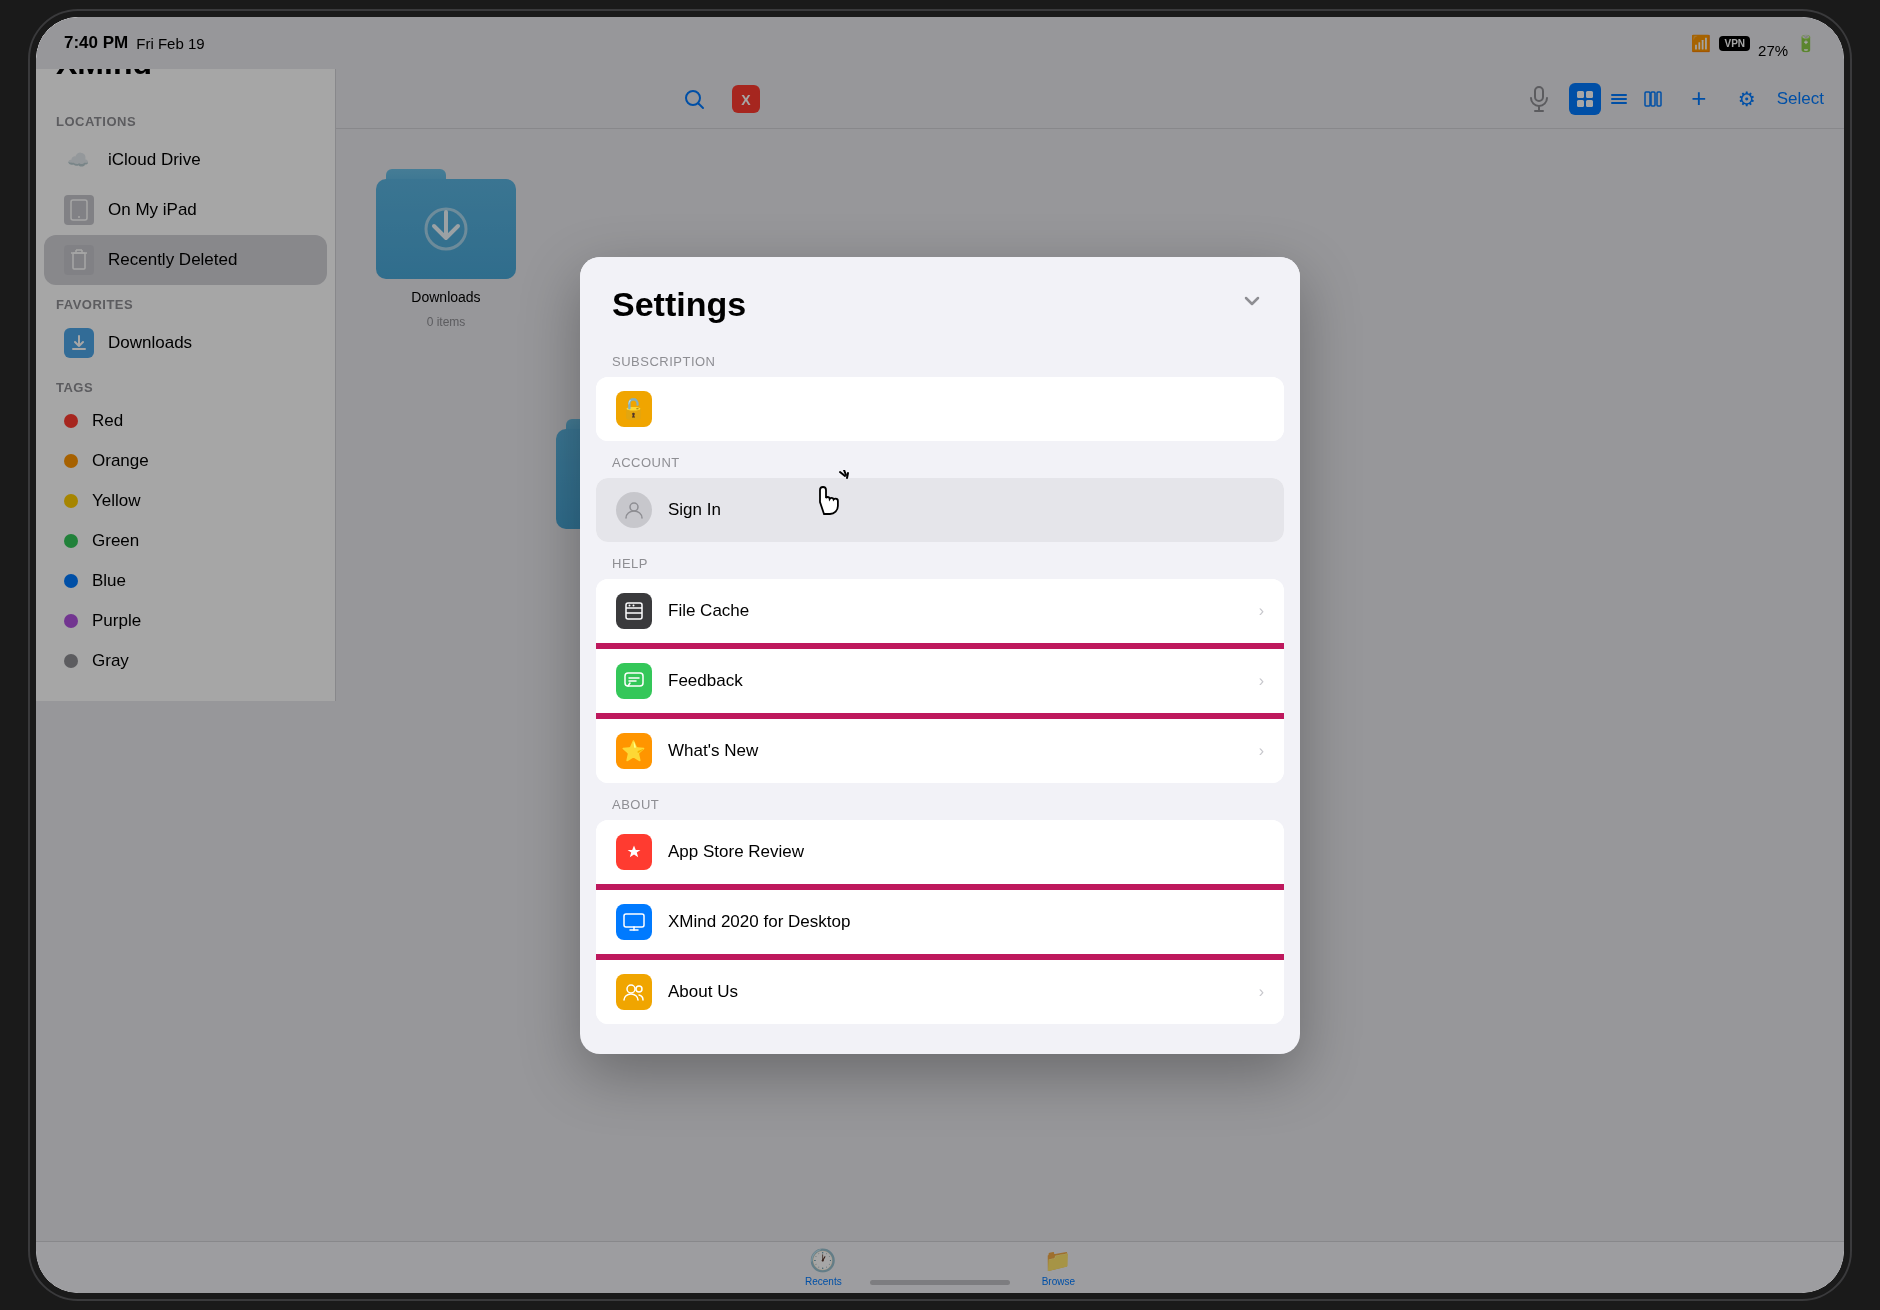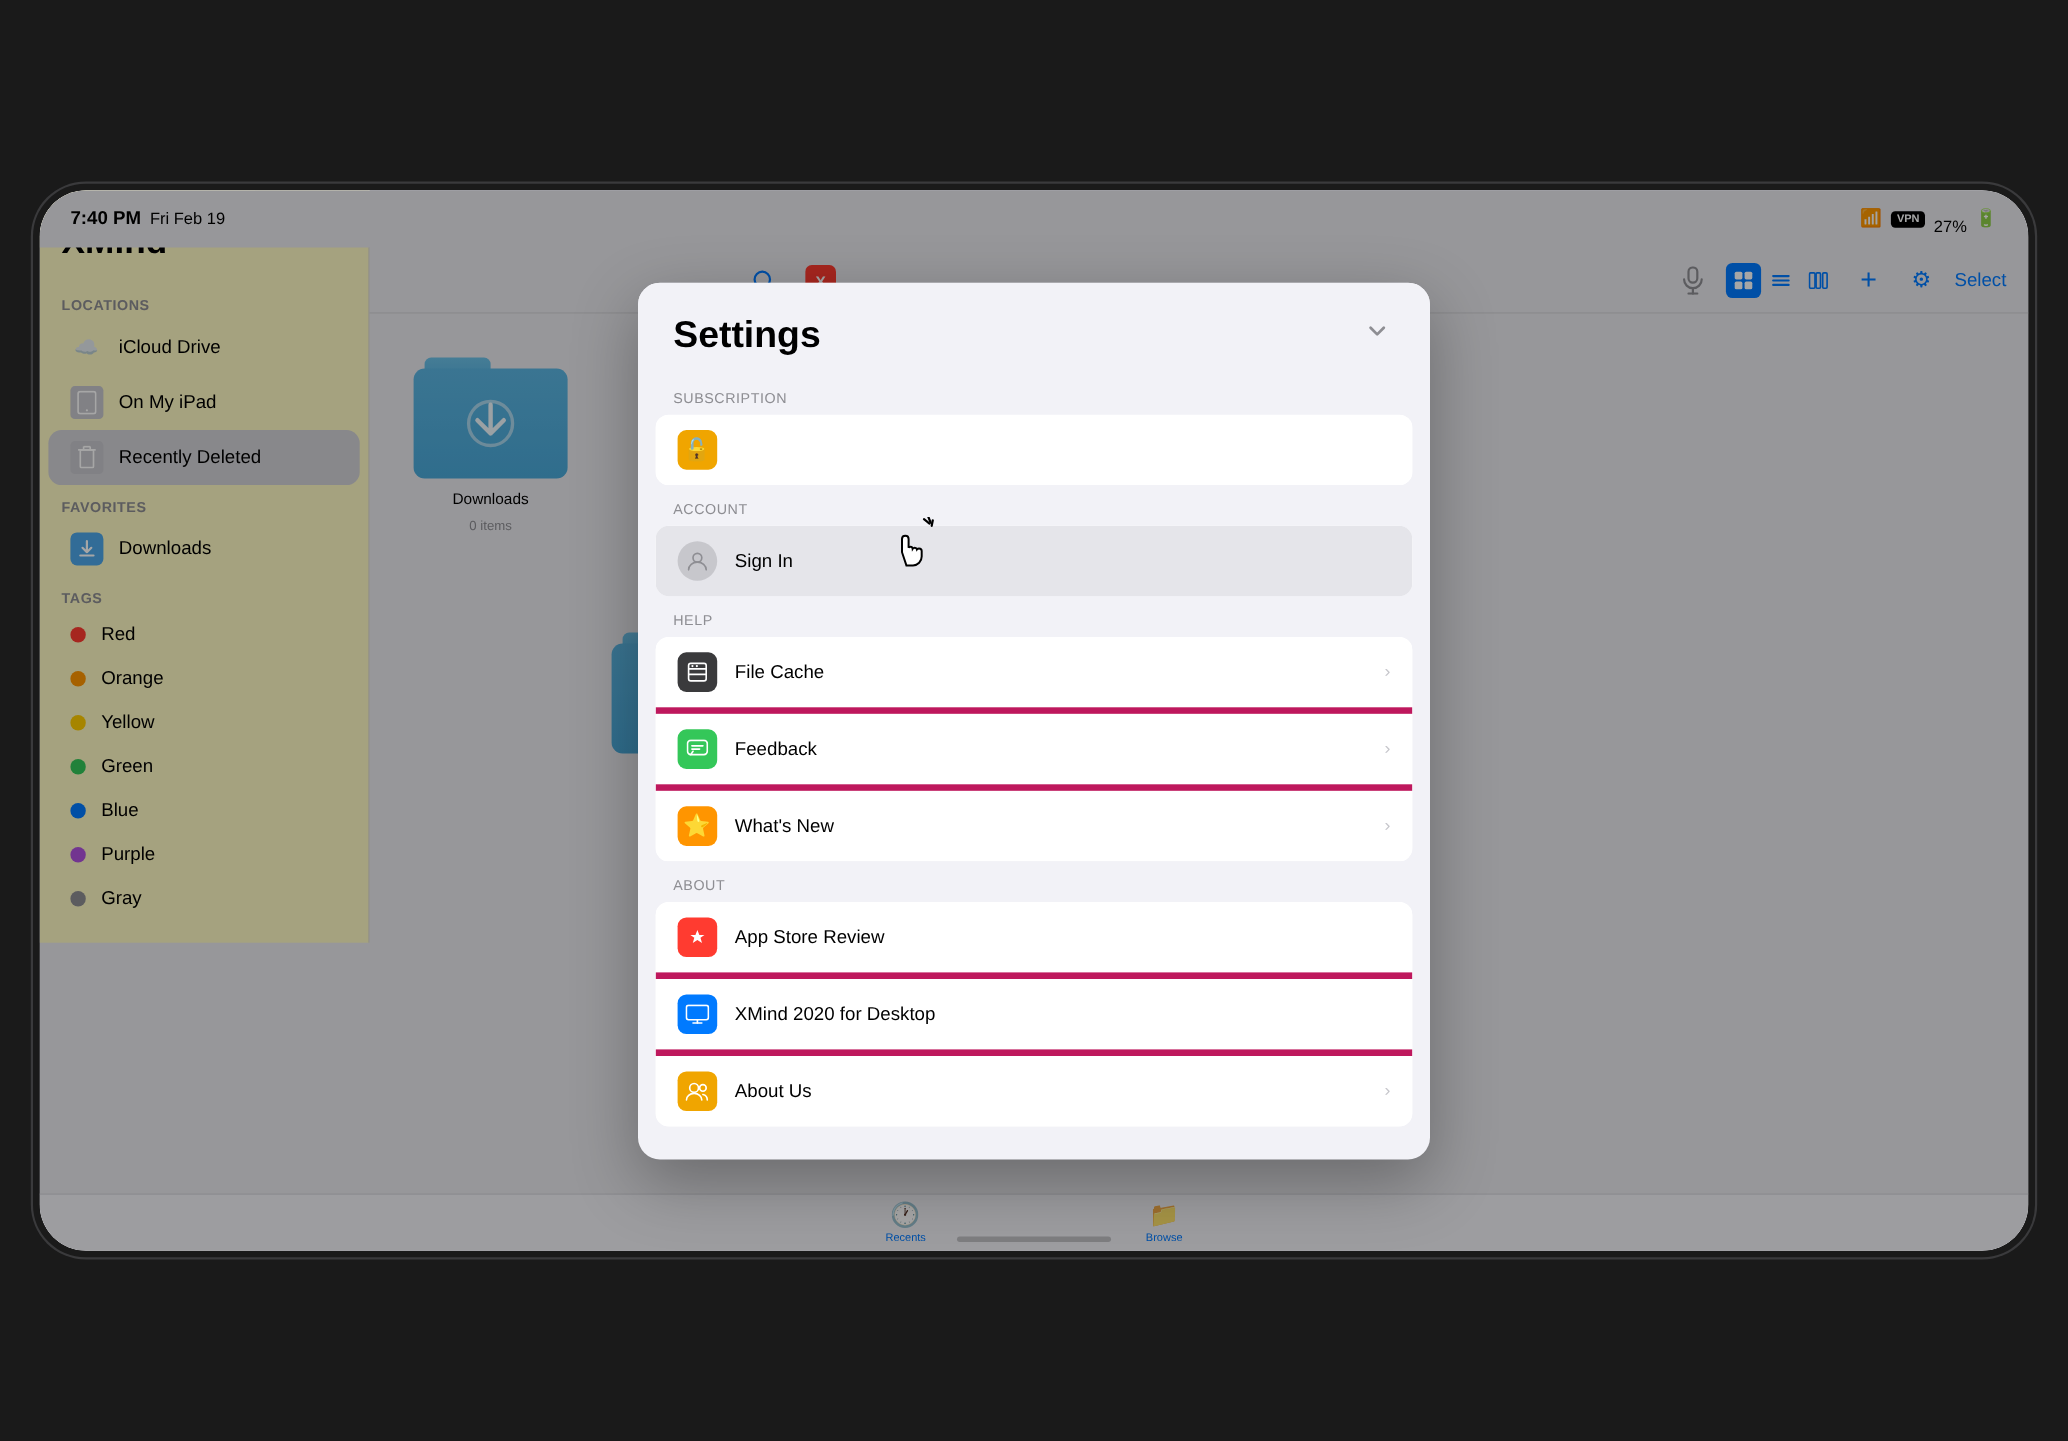--- a/index.html
+++ b/index.html
@@ -8,21 +8,21 @@
       height: 1310px;
       background: #1a1a1a;
       display: flex;
       align-items: center;
       justify-content: center;
       font-family: -apple-system, BlinkMacSystemFont, 'SF Pro Display', 'Helvetica Neue', sans-serif;
       overflow: hidden;
     }
     .ipad-frame {
       width: 1820px;
-      height: 976px;
+      height: 1288px;
       background: #2c2c2e;
       border-radius: 48px;
       border: 6px solid #1a1a1a;
       position: relative;
       overflow: hidden;
       box-shadow: 0 0 0 2px #3a3a3c, inset 0 0 0 1px #555;
     }
     .ipad-screen {
       width: 100%;
       height: 100%;
@@ -62,21 +62,21 @@
       color: #fff;
       font-size: 10px;
       font-weight: 700;
       padding: 2px 5px;
       border-radius: 4px;
     }
     
     .sidebar {
       width: 300px;
       min-width: 300px;
-      background: #fef9c3;
+      background: #ffffff;
       border-right: 1px solid #d1d1d6;
       overflow-y: auto;
       padding: 20px 0;
     }
     .sidebar-app-title {
       font-size: 32px;
       font-weight: 700;
       color: #000;
       padding: 8px 20px 20px;
     }

